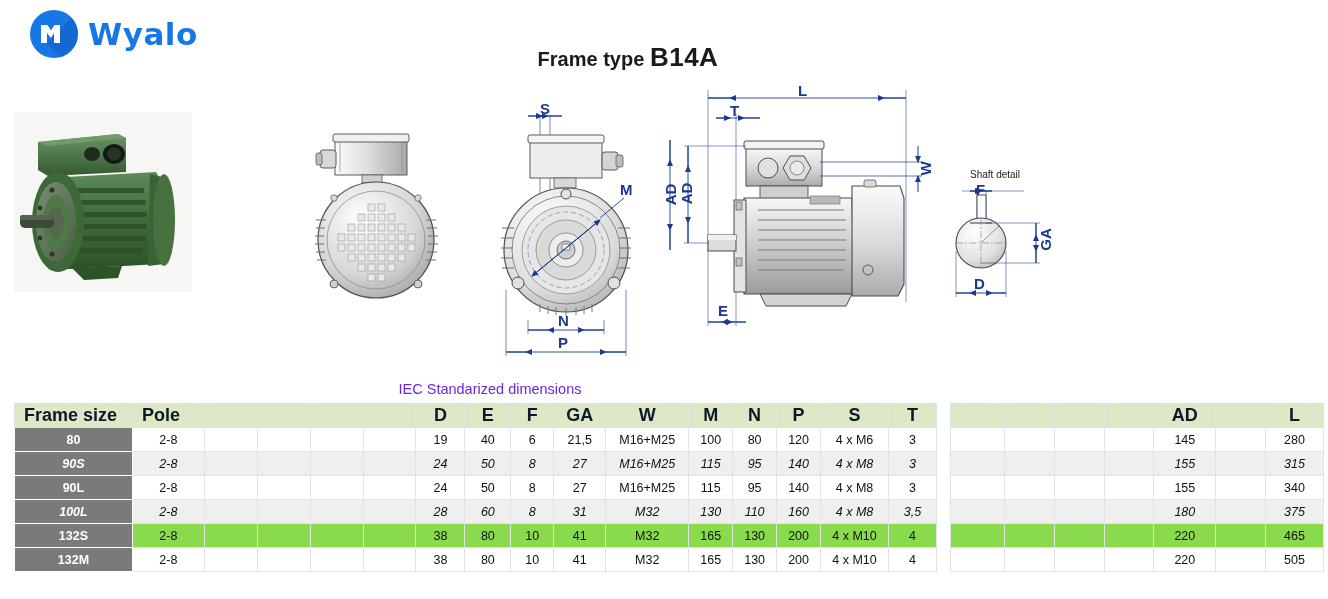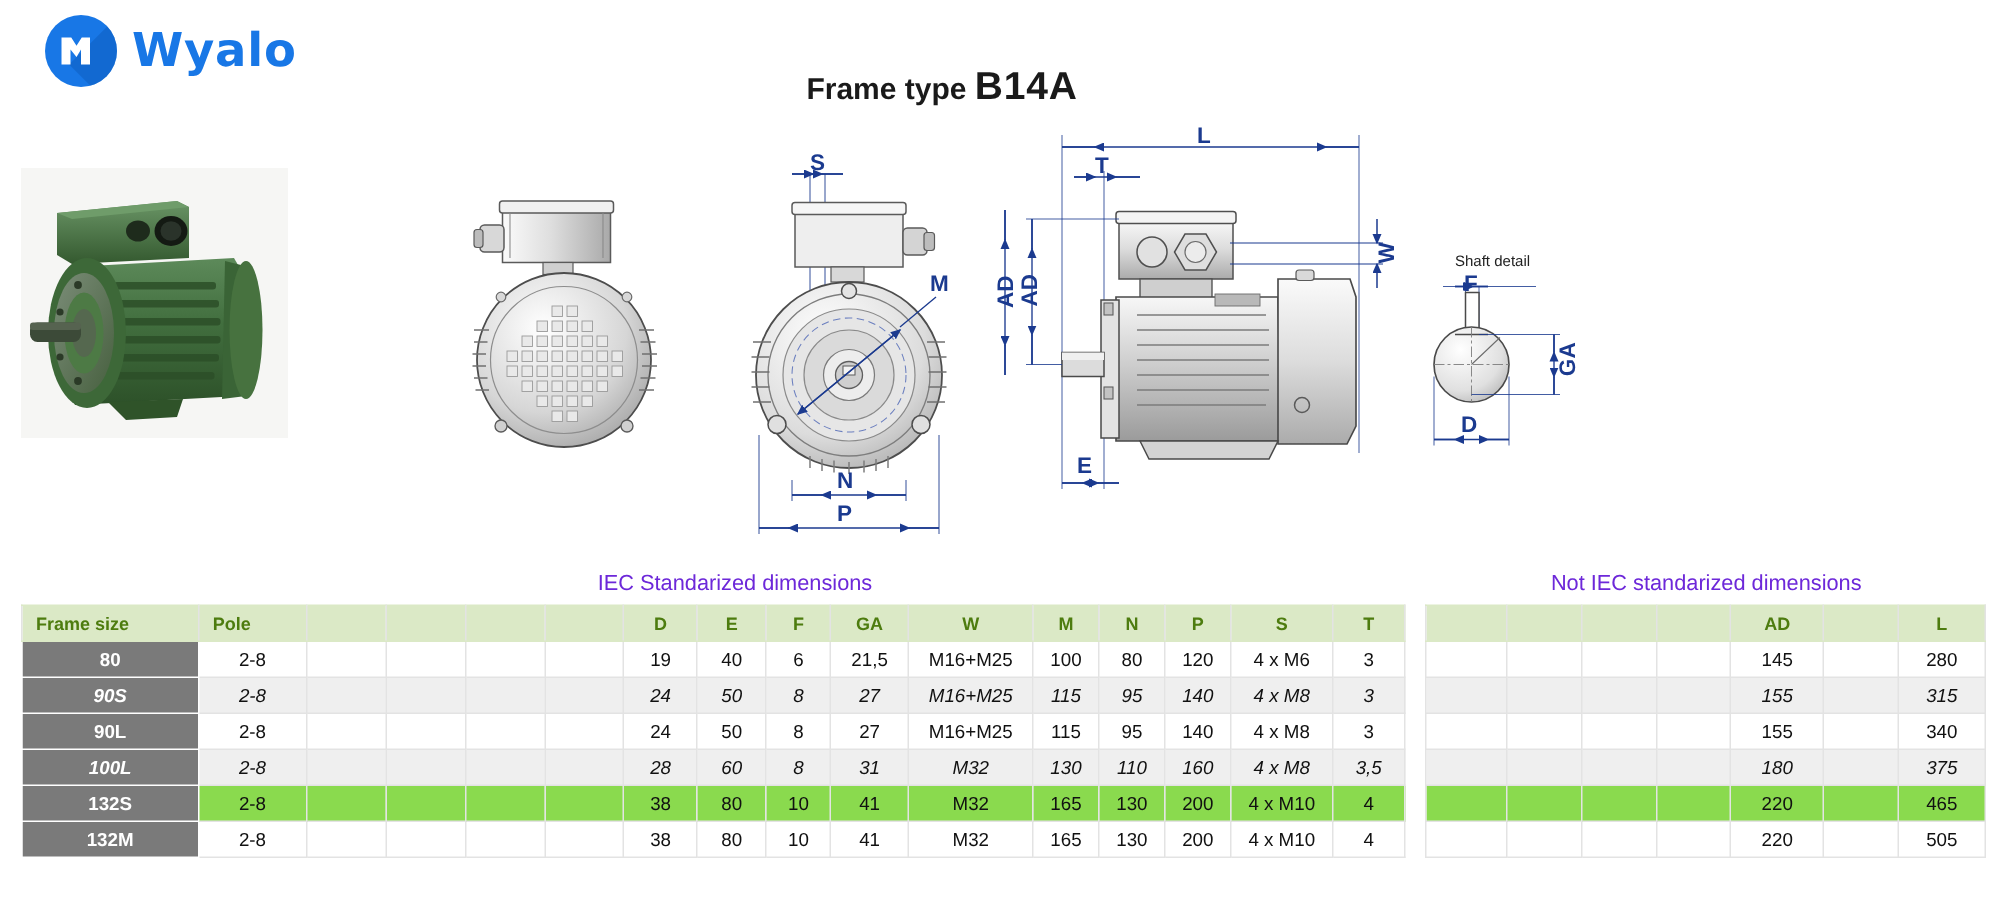--- a/index.html
+++ b/index.html
@@ -32,21 +32,21 @@
   .dimlabel.rot{transform:rotate(-90deg);transform-origin:center center;}
   .capt{position:absolute;font-size:10px;color:#222;}
 
   
   .photo{position:absolute;left:14px;top:112px;width:178px;height:180px;background:#f6f6f4;}
 
   
   .tbl-title{position:absolute;font-size:14.5px;color:#6d28d9;text-align:center;}
   table.dim{border-collapse:collapse;position:absolute;font-size:12.5px;}
   table.dim td,table.dim th{border:1px solid #e3e3e3;padding:0;height:23px;text-align:center;font-weight:400;color:#111;}
-  table.dim thead th{background:#dbe9c6;font-weight:700;font-size:12px;border-top:1px solid #dbe9c6;border-bottom:1px solid #dbe9c6;color:#4d7c0f;}
+  table.dim thead th{background:#dbe9c6;font-weight:700;font-size:18px;border-top:1px solid #dbe9c6;border-bottom:1px solid #dbe9c6;color:#0f172a;}
   table.dim thead th.lbl-left{text-align:left;padding-left:9px;}
   table.dim tbody tr.alt td{background:#efefef;font-style:italic;}
   table.dim tbody tr td{background:#ffffff;}
   table.dim tbody tr.alt td.fs,table.dim tbody tr td.fs{background:#7a7a7a;color:#ffffff;font-weight:700;border-color:#ffffff;}
   table.dim tbody tr.hl td{background:#8ada4e;}
   table.dim tbody tr.hl td.fs{background:#7a7a7a;}
   td.pole{text-align:center;}
 </style>
 </head>
 <body>
@@ -440,21 +440,20 @@
       <line x1="8" y1="128" x2="22" y2="128" stroke="#1b3a8f" stroke-width="1" marker-end="url(#ar3L)"></line>
       <line x1="58" y1="128" x2="44" y2="128" stroke="#1b3a8f" stroke-width="1" marker-end="url(#ar3L)"></line>
     </svg>
     <div class="capt" style="left:22px;top:4px;">Shaft detail</div>
     <div class="dimlabel" style="left:28px;top:16px;">F</div>
     <div class="dimlabel rot" style="left:86px;top:66px;">GA</div>
     <div class="dimlabel" style="left:26px;top:110px;">D</div>
   </div>
 
   <div class="tbl-title" style="left:230px;top:381px;width:520px;">IEC Standarized dimensions</div>
-  <div class="tbl-title" style="left:950px;top:381px;width:375px;">Not IEC standarized dimensions</div>
 
   <table class="dim" id="iec-table" style="left:14px;top:403px;width:923px;">
     <colgroup>
       <col style="width:118px">
         <col style="width:72px">
         <col style="width:53px">
         <col style="width:53px">
       <col style="width:53px">
         <col style="width:53px">
         <col style="width:49px">

